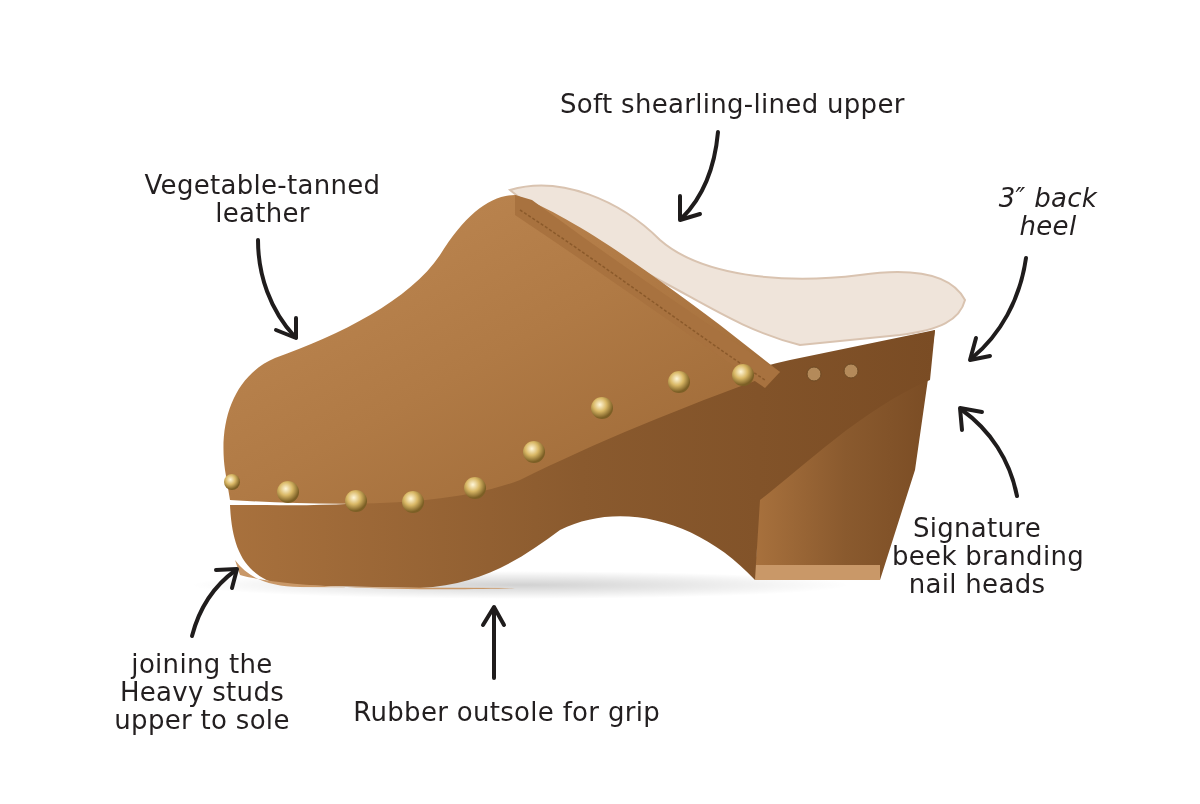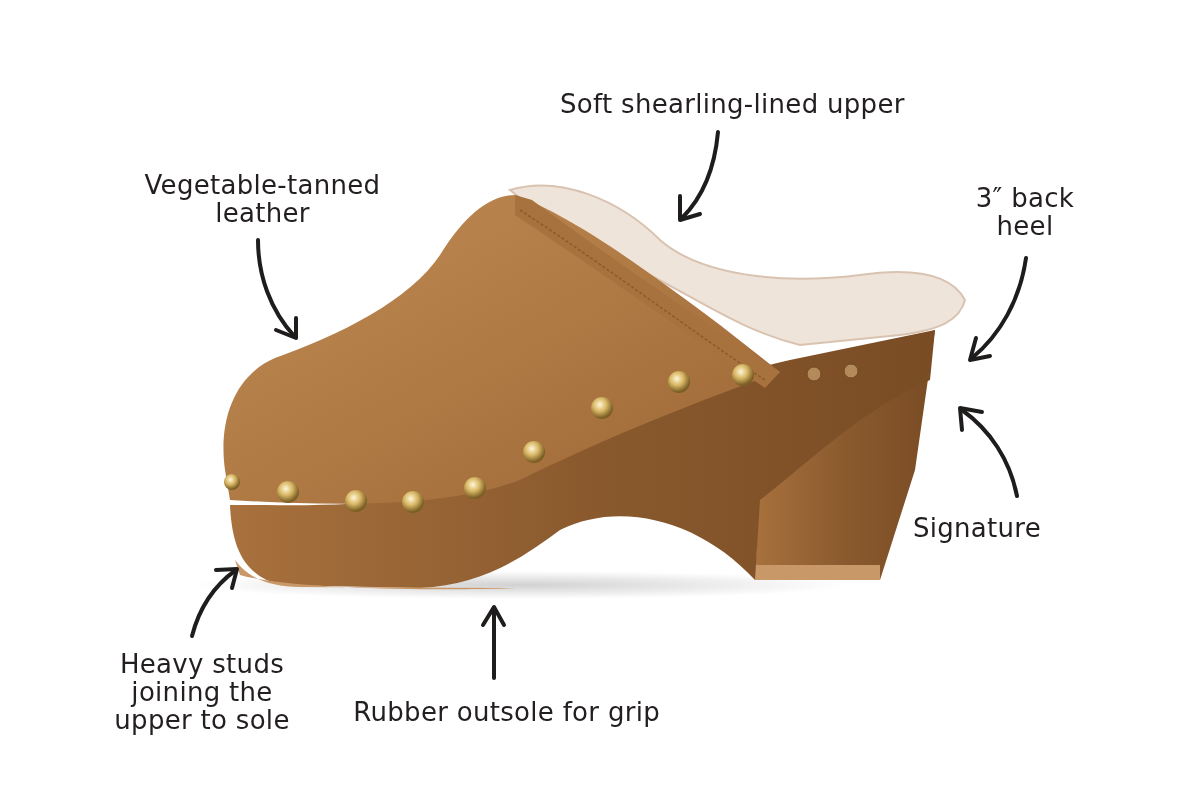--- a/index.html
+++ b/index.html
@@ -111,30 +111,32 @@
 
 <div class="label" style="left:560px; top:90px; width:320px;">
   <span>Soft shearling-lined upper</span>
 </div>
 
 <div class="label" style="left:140px; top:171px; width:245px;">
   <span>Vegetable-tanned</span>
   <span>leather</span>
 </div>
 
-<div class="label" style="left:960px; top:184px; width:130px;">
+<div class="label" style="left:983px; top:184px; width:130px;font-style:italic;">
   <span>3″ back</span>
   <span>heel</span>
 </div>
 
 <div class="label" style="left:892px; top:514px; width:170px;">
   <span>Signature</span>
+  <span>beek branding</span>
+  <span>nail heads</span>
 </div>
 
 <div class="label" style="left:112px; top:650px; width:180px;">
+  <span>joining the</span>
   <span>Heavy studs</span>
-  <span>joining the</span>
   <span>upper to sole</span>
 </div>
 
 <div class="label" style="left:350px; top:698px; width:310px;text-align:right;">
   <span>Rubber outsole for grip</span>
 </div>
 
 </body></html>

